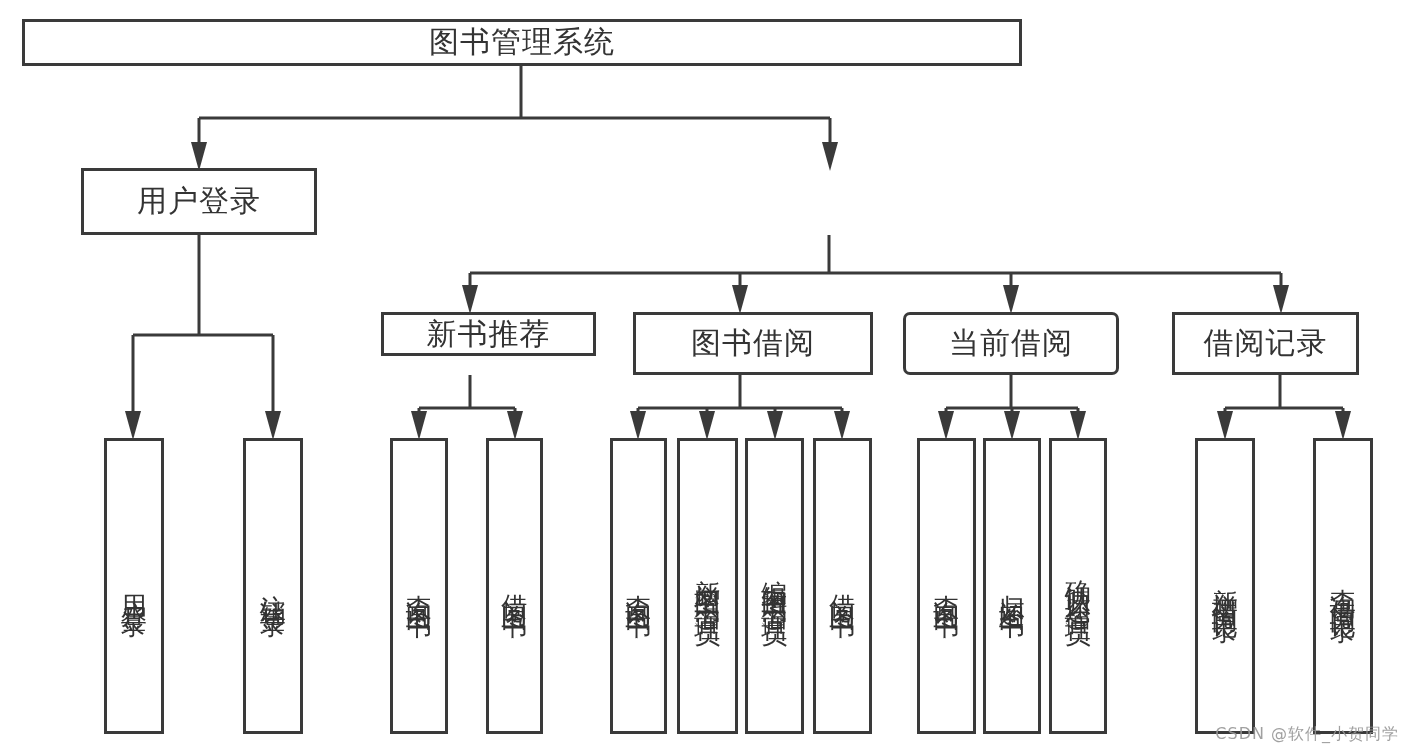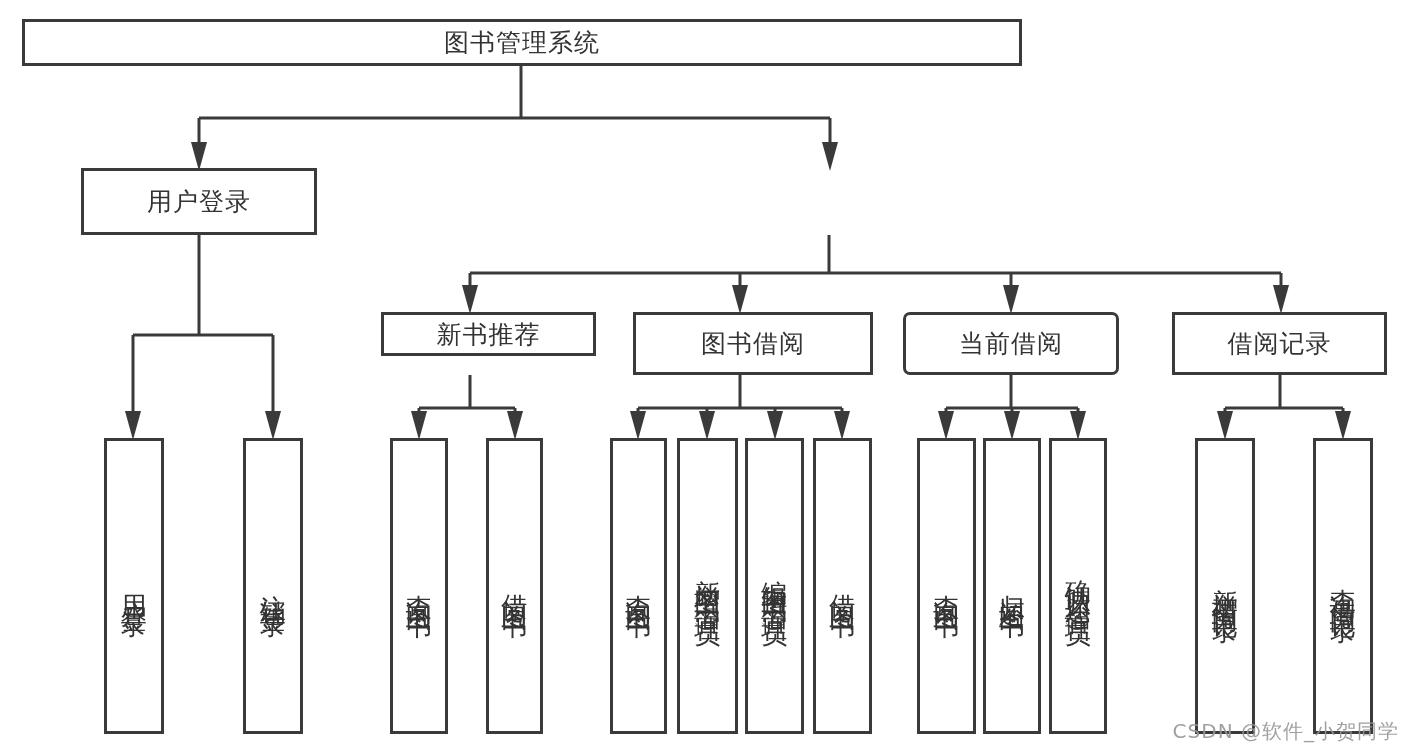--- a/index.html
+++ b/index.html
@@ -5,28 +5,28 @@
   html,body{margin:0;padding:0;background:#fff;}
   .stage{
     position:relative;width:1405px;height:747px;background:#ffffff;overflow:hidden;
     font-family:"DejaVu Sans","Liberation Sans",sans-serif;color:#333333;
   }
   .wires{position:absolute;left:0;top:0;width:1405px;height:747px;}
   .box{
     position:absolute;box-sizing:border-box;border:3px solid #3a3a3a;background:#ffffff;
     display:flex;align-items:center;justify-content:center;
   }
-  .hbox{font-size:25px;letter-spacing:1px;white-space:nowrap;}
+  .hbox{font-size:30px;letter-spacing:1px;white-space:nowrap;}
   .vbox{
     writing-mode:vertical-rl;text-orientation:mixed;
     font-size:26px;letter-spacing:6px;line-height:1.1;
   }
   .watermark{
     position:absolute;right:6px;bottom:2px;z-index:5;
-    font-size:20px;color:rgba(152,152,152,0.92);white-space:nowrap;letter-spacing:1px;
+    font-size:16px;color:rgba(152,152,152,0.92);white-space:nowrap;letter-spacing:1px;
   }
 </style>
 </head>
 <body>
 
 <div class="stage">
 
   <svg class="wires" viewBox="0 0 1405 747" aria-hidden="true">
     <g stroke="#3a3a3a" stroke-width="3" fill="none">
       <path d="M521 66 V118 M199 118 H830 M199 118 V144 M830 118 V144"></path>
@@ -60,21 +60,21 @@
     </g>
   </svg>
 
   <div class="box hbox" style="left:22px;top:19px;width:1000px;height:47px;">图书管理系统</div>
 
   <div class="box hbox" style="left:81px;top:168px;width:236px;height:67px;">用户登录</div>
 
   <div class="box hbox" style="left:381px;top:312px;width:215px;height:44px;">新书推荐</div>
   <div class="box hbox" style="left:633px;top:312px;width:240px;height:63px;">图书借阅</div>
   <div class="box hbox" style="left:903px;top:312px;width:216px;height:63px;border-radius:7px;">当前借阅</div>
-  <div class="box hbox" style="left:1172px;top:312px;width:215px;height:63px;">借阅记录</div>
+  <div class="box hbox" style="left:1172px;top:312px;width:187px;height:63px;">借阅记录</div>
 
   <div class="box vbox" style="left:104px;top:438px;width:60px;height:296px;">用户登录</div>
   <div class="box vbox" style="left:243px;top:438px;width:60px;height:296px;">注销登录</div>
 
   <div class="box vbox" style="left:390px;top:438px;width:58px;height:296px;">查询图书</div>
   <div class="box vbox" style="left:486px;top:438px;width:57px;height:296px;">借阅图书</div>
 
   <div class="box vbox" style="left:610px;top:438px;width:57px;height:296px;">查询图书</div>
   <div class="box vbox" style="left:677px;top:438px;width:61px;height:296px;">新增图书（管理员）</div>
   <div class="box vbox" style="left:745px;top:438px;width:59px;height:296px;">编辑图书（管理员）</div>

